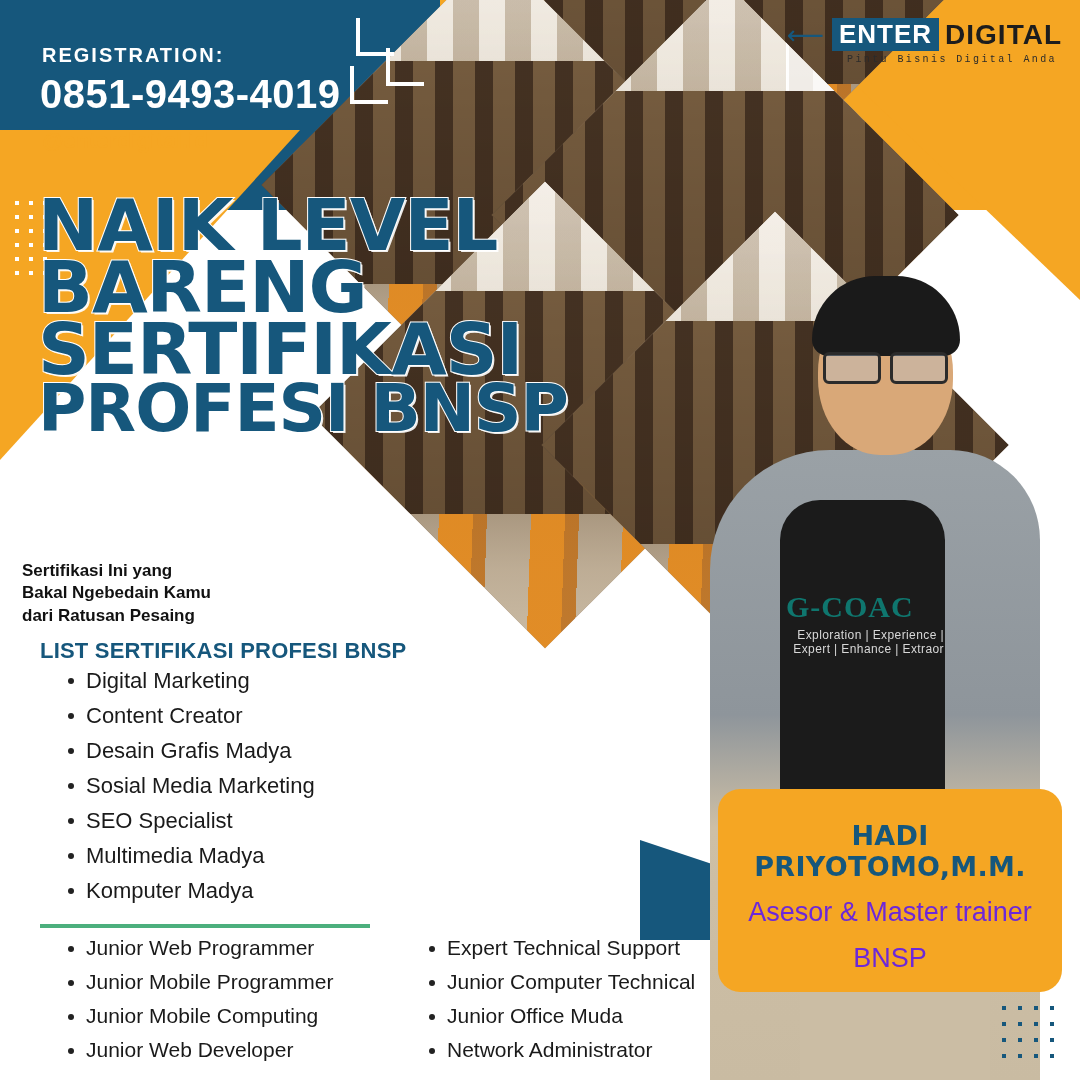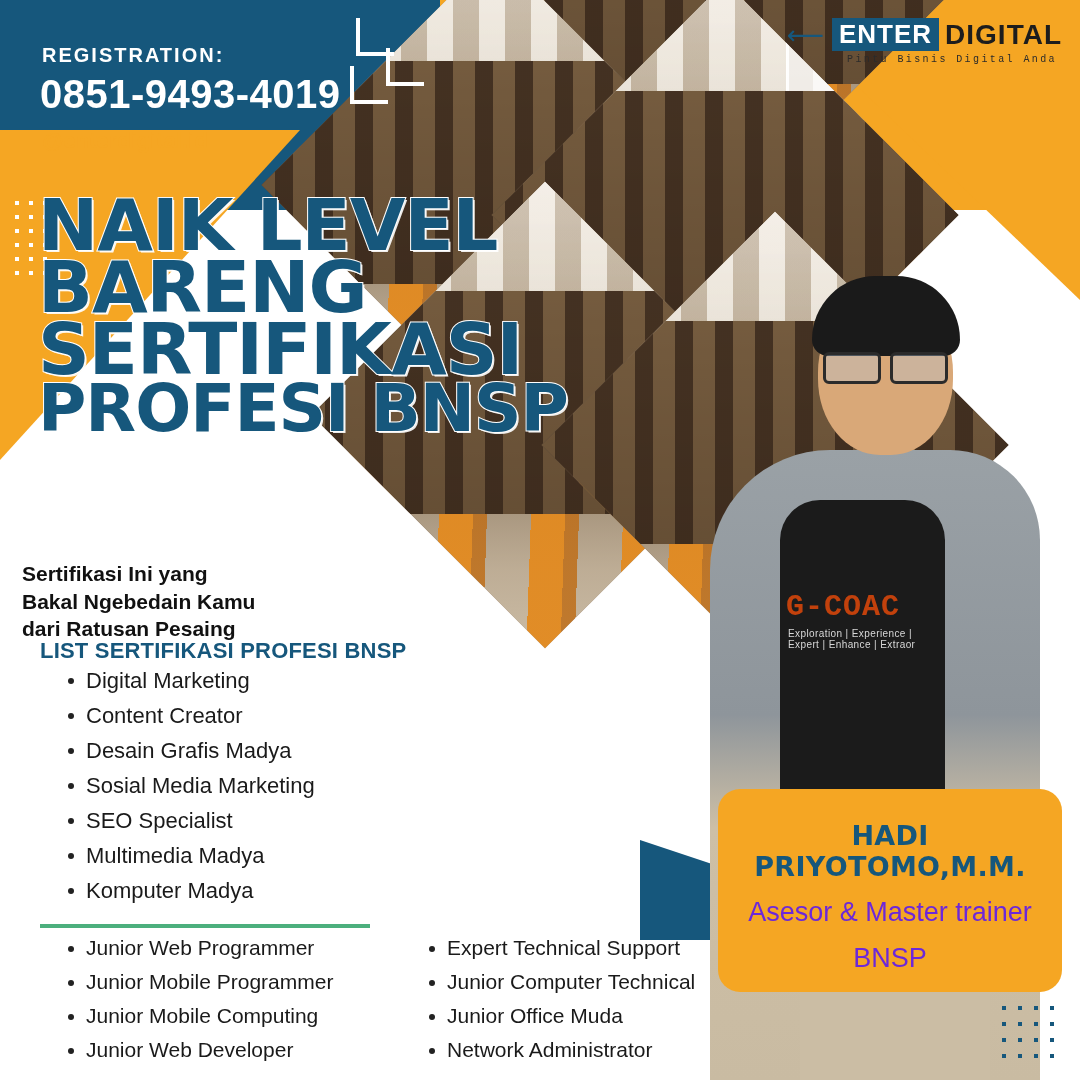--- a/index.html
+++ b/index.html
@@ -104,43 +104,43 @@
   .headline{position:absolute;left:38px;top:195px;width:560px;}
   .headline div{
     color:#16577c;font-weight:800;font-size:72px;line-height:.86;letter-spacing:-1px;
     font-family:"DejaVu Sans", sans-serif;
     -webkit-text-stroke:2px #ffffff;
     paint-order:stroke fill;
     text-shadow:2px 2px 0 rgba(255,255,255,.9);
   }
   .headline .l4{font-size:66px;}
 
-  .sub{position:absolute;left:22px;top:560px;width:350px;color:#111;font-weight:800;font-size:21px;line-height:1.32;}
+  .sub{position:absolute;left:22px;top:560px;width:350px;color:#111;font-weight:800;font-size:17px;line-height:1.32;}
 
   .list-title{position:absolute;left:40px;top:638px;color:#16577c;font-weight:800;font-size:22px;letter-spacing:.2px;}
 
   ul.plain{margin:0;padding:0 0 0 22px;list-style:none;}
   ul.plain li{position:relative;padding-left:18px;margin:0 0 9px 0;color:#1a1a1a;font-size:22px;}
   ul.plain li:before{content:"";position:absolute;left:0;top:10px;width:6px;height:6px;border-radius:50%;background:#222;}
 
   .list-main{position:absolute;left:46px;top:668px;width:420px;}
   .divider{position:absolute;left:40px;top:924px;width:330px;height:4px;background:#4caf7d;}
 
   .cols{position:absolute;left:46px;top:936px;width:700px;display:flex;gap:22px;}
   .col{width:340px;}
   .col ul.plain li{font-size:21px;margin-bottom:10px;}
 
   
   .person{position:absolute;right:0;top:260px;width:420px;height:820px;}
   .p-body{position:absolute;left:50px;top:190px;width:330px;height:630px;
     background:linear-gradient(180deg,#9aa1a6 0%,#8e959b 42%,#cdbfa6 60%,#c9bba2 100%);
     border-radius:120px 90px 0 0;}
   .p-shirt{position:absolute;left:120px;top:240px;width:165px;height:300px;background:#1b1b1b;border-radius:40px 40px 10px 10px;}
-  .p-shirt-text{position:absolute;left:126px;top:330px;width:160px;color:#c2410c;font-weight:800;font-size:30px;letter-spacing:1px;font-family:Liberation Mono, monospace;}
-  .p-shirt-sub{position:absolute;left:128px;top:368px;width:156px;color:#d8d8d8;font-size:10px;letter-spacing:.4px;}
+  .p-shirt-text{position:absolute;left:126px;top:330px;width:160px;color:#0f766e;font-weight:800;font-size:30px;letter-spacing:1px;font-family:Liberation Serif, serif;}
+  .p-shirt-sub{position:absolute;left:128px;top:368px;width:156px;color:#d8d8d8;font-size:12px;letter-spacing:.4px;text-align:right;}
   .p-head{position:absolute;left:158px;top:30px;width:135px;height:165px;background:#d9a878;border-radius:50% 50% 46% 46%;}
   .p-hair{position:absolute;left:152px;top:16px;width:148px;height:80px;background:#1a1a1a;border-radius:70px 70px 18px 18px;}
   .p-glass{position:absolute;left:163px;top:92px;width:125px;height:26px;}
   .p-glass:before,.p-glass:after{content:"";position:absolute;top:0;width:52px;height:26px;border:3px solid #2b2b2b;border-radius:6px;background:rgba(180,200,220,.35);}
   .p-glass:before{left:0;} .p-glass:after{right:0;}
   .p-pants{position:absolute;left:140px;top:690px;width:190px;height:130px;background:#cbbda4;}
 
   .badge{position:absolute;right:18px;bottom:88px;width:320px;background:#f5a623;border-radius:22px;padding:31px 12px 18px;text-align:center;}
   .badge .name{color:#16577c;font-weight:800;font-size:27px;letter-spacing:.3px;font-family:"DejaVu Sans",sans-serif;}
   .badge .role{color:#6d28d9;font-size:27px;line-height:1.15;margin-top:15px;}

